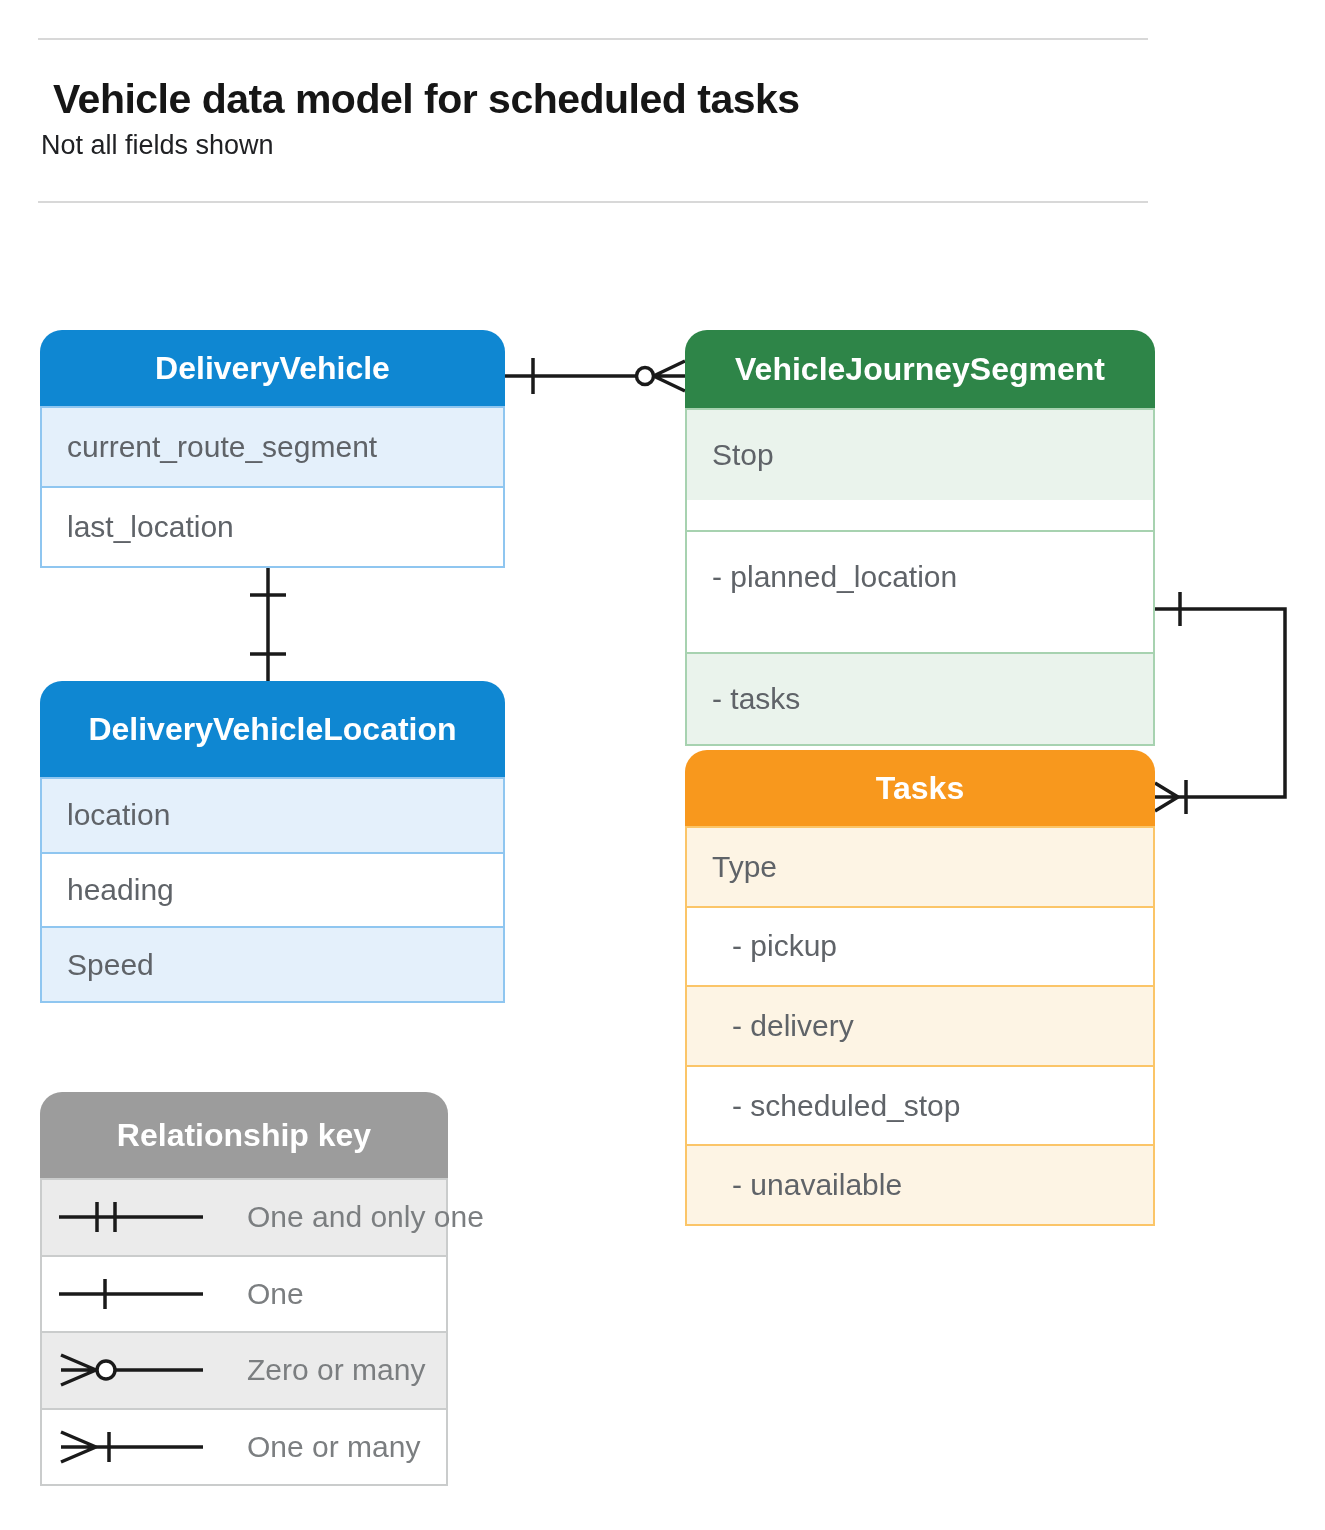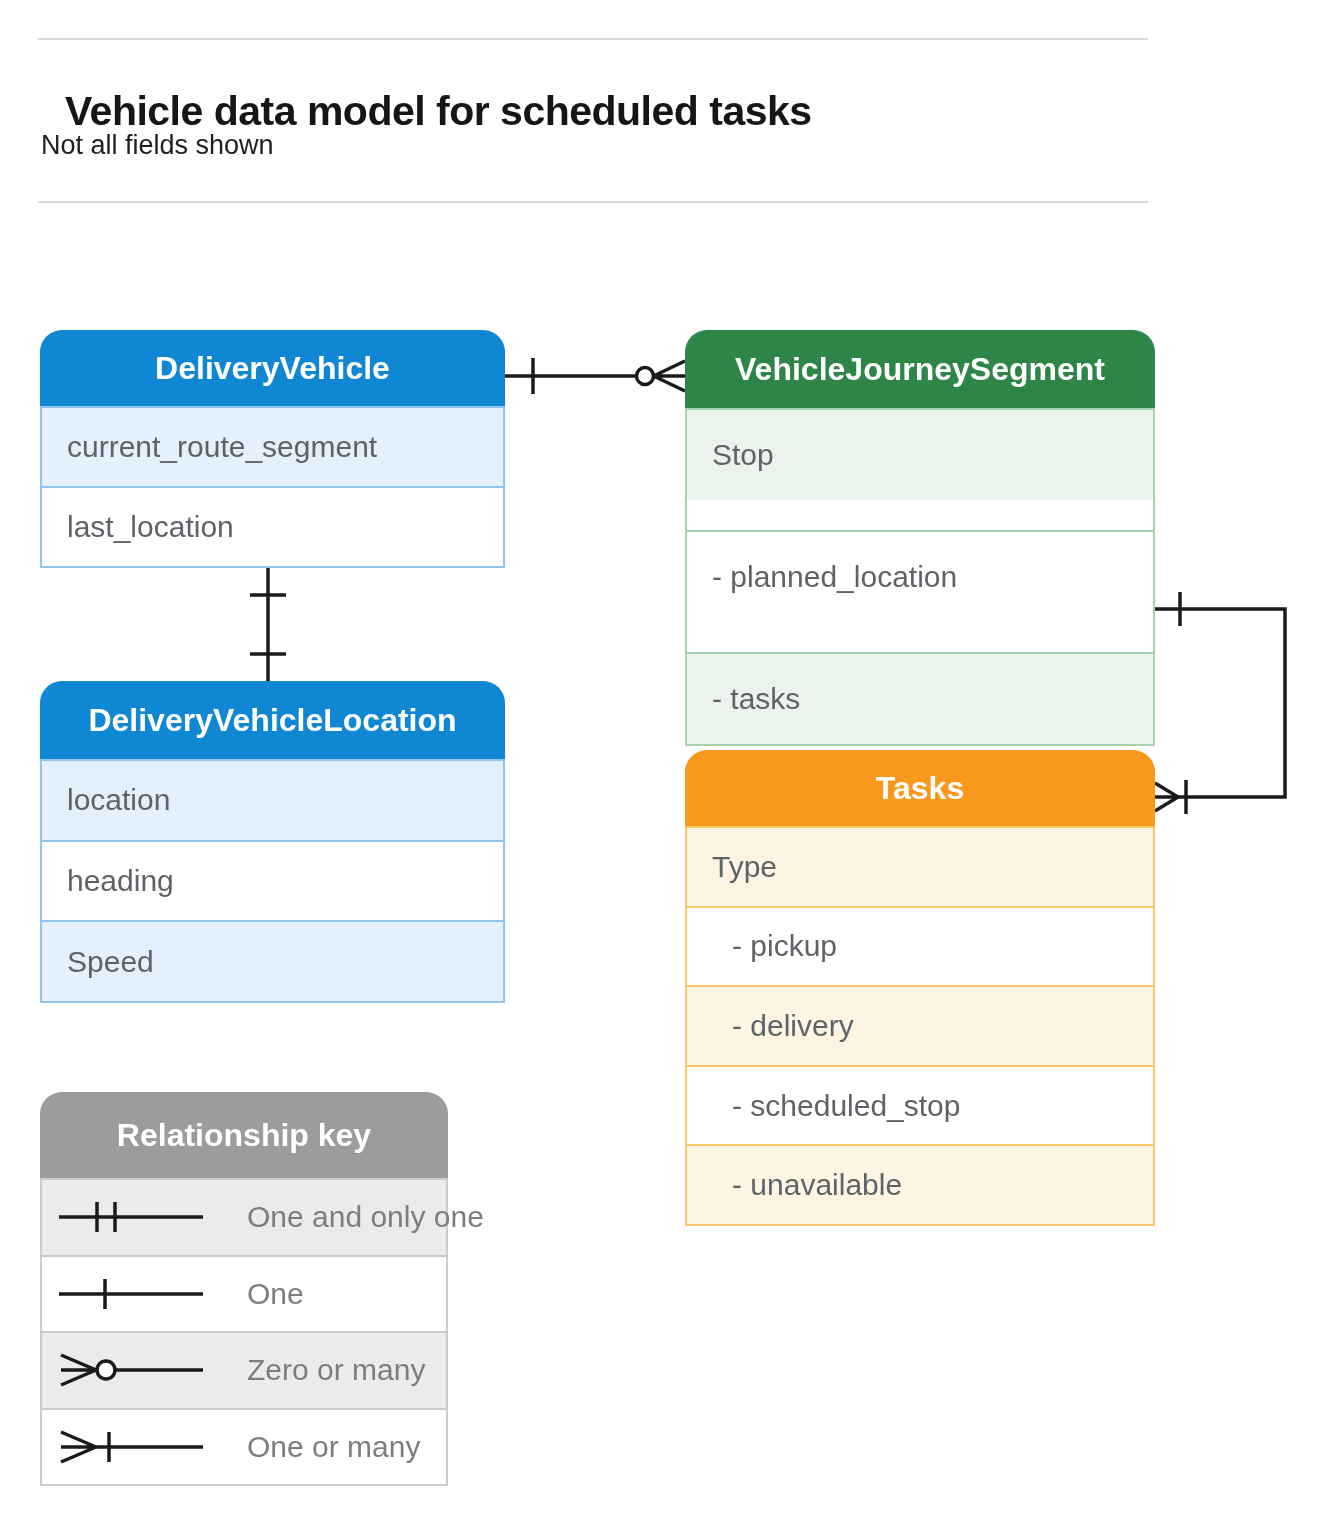--- a/index.html
+++ b/index.html
@@ -10,21 +10,21 @@
     --color-ink:#1A1A1A; --color-row-text:#5F6368; --color-key-text:#7b7e80; --color-rule:#D8D8D8;
   }
   html,body{margin:0;padding:0;background:#ffffff;}
   body{font-family:"Liberation Sans", sans-serif;}
   .canvas{position:relative;width:1325px;height:1530px;background:#fff;overflow:hidden;}
 
   .rule{position:absolute;left:38px;width:1110px;height:2px;background:var(--color-rule);}
   .rule-top{top:38px;}
   .rule-mid{top:201px;}
 
-  .page-title{position:absolute;left:53px;top:76px;margin:12px;font-size:41px;font-weight:700;
+  .page-title{position:absolute;left:53px;top:76px;margin:0;font-size:41px;font-weight:700;
     color:#161616;letter-spacing:-0.5px;}
   .page-subtitle{position:absolute;left:41px;top:130px;margin:0;font-size:27px;font-weight:400;
     color:#202124;}
 
   .entity{position:absolute;display:flex;flex-direction:column;box-sizing:border-box;}
   .entity header{flex:0 0 auto;display:flex;align-items:center;justify-content:center;
     color:#fff;font-weight:700;font-size:32px;border-radius:22px 22px 0 0;}
   .entity .rows{flex:1 1 auto;display:flex;flex-direction:column;box-sizing:border-box;
     border-style:solid;border-width:2.5px;}
   .entity .row{flex:1 1 0;display:flex;align-items:center;box-sizing:border-box;
@@ -108,21 +108,21 @@
   <section class="entity theme-green" style="left:685px;top:330px;width:470px;height:416px;">
     <header style="height:78px;">VehicleJourneySegment</header>
     <div class="rows">
       <div class="row">Stop</div>
       <div class="row">- planned_location</div>
       <div class="row">- tasks</div>
     </div>
   </section>
 
   <section class="entity theme-blue" style="left:40px;top:681px;width:465px;height:322px;">
-    <header style="height:78px;">DeliveryVehicleLocation</header>
+    <header style="height:96px;">DeliveryVehicleLocation</header>
     <div class="rows">
       <div class="row">location</div>
       <div class="row">heading</div>
       <div class="row">Speed</div>
     </div>
   </section>
 
   <section class="entity theme-orange" style="left:685px;top:750px;width:470px;height:476px;">
     <header style="height:76px;">Tasks</header>
     <div class="rows">

